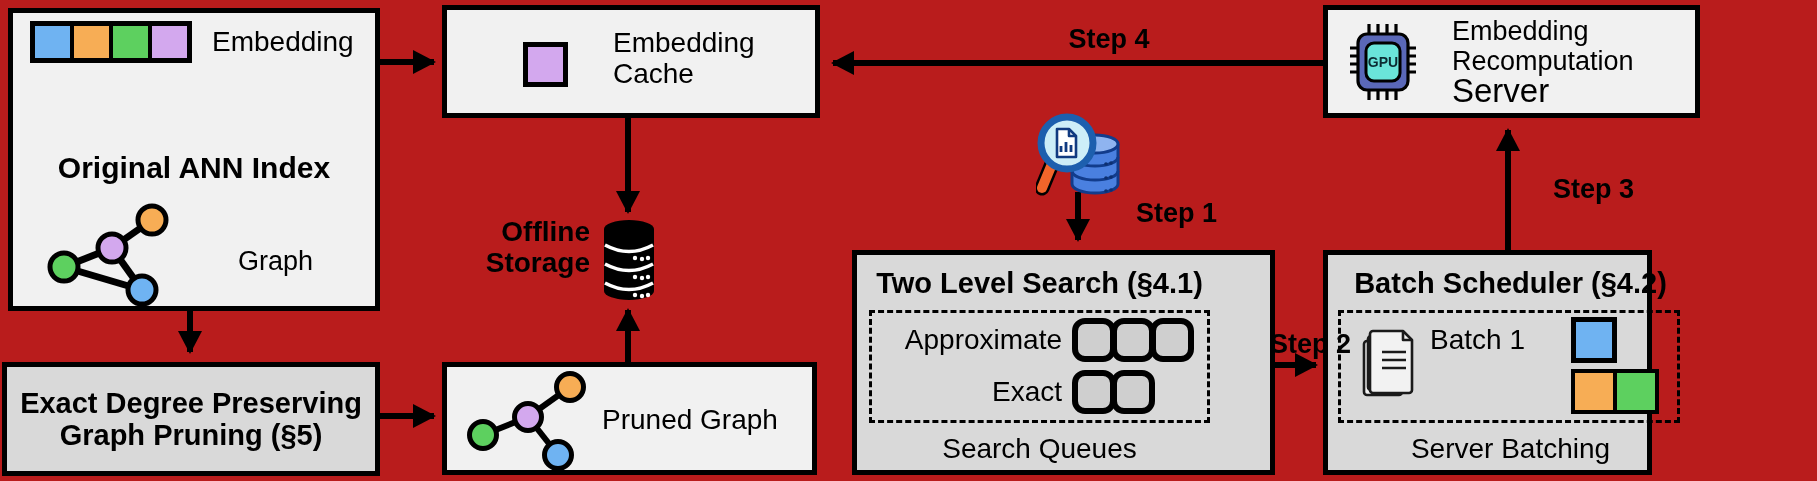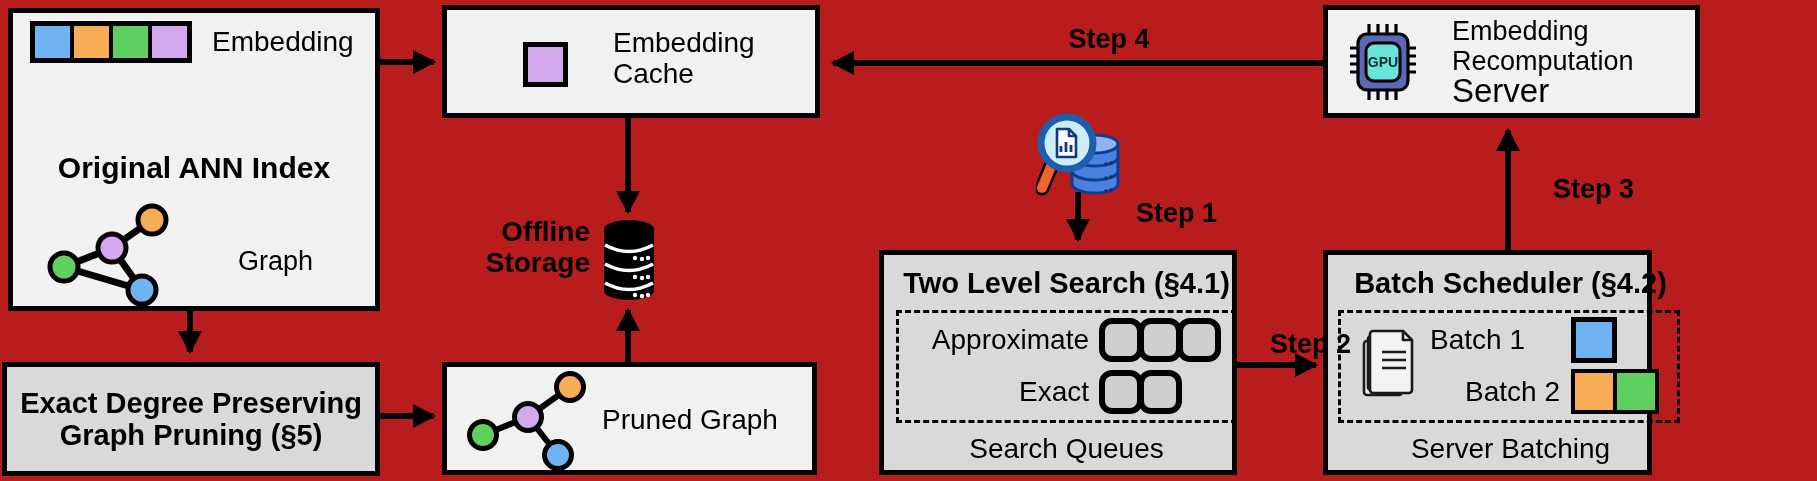--- a/index.html
+++ b/index.html
@@ -156,21 +156,21 @@
 
     <circle cx="31" cy="31" r="26" stroke="#1d5fae" stroke-width="7" fill="#cdeef8"></circle>
 
     <g>
       <path d="M21,17 h12 l7,7 v21 h-19 z" fill="#fff" stroke="#103a80" stroke-width="2.6" stroke-linejoin="round"></path>
       <path d="M33,17 v7 h7" fill="none" stroke="#103a80" stroke-width="2.6" stroke-linejoin="round"></path>
       <path d="M25,40 v-6 M30,40 v-10 M35,40 v-7" stroke="#103a80" stroke-width="2.8"></path>
     </g>
   </svg>
 
-  <div class="box bg-dark" style="left:879px; top:250px; width:358px; height:225px;">
+  <div class="box bg-dark" style="left:852px; top:250px; width:423px; height:225px;">
     <div class="abs lbl title29 ctr" style="left:0; top:12px; width:365px;">Two Level Search (§4.1)</div>
     <div class="dashed" style="left:12px; top:55px; width:341px; height:113px;"></div>
     <div class="abs lbl" style="left:7px; top:63px; width:198px; text-align:right; line-height:44px;">Approximate</div>
     <div class="qrow" style="left:215px; top:63px;">
       <div class="qsq"></div>
       <div class="qsq"></div>
       <div class="qsq"></div>
     </div>
     <div class="abs lbl" style="left:7px; top:115px; width:198px; text-align:right; line-height:44px;">Exact</div>
     <div class="qrow" style="left:215px; top:115px;">
@@ -187,21 +187,20 @@
       <g stroke="#1a1a1a" stroke-width="2.6" fill="#f2f2f2" stroke-linejoin="round">
         <rect x="4" y="14" width="38" height="54" rx="3"></rect>
         <rect x="8" y="9" width="38" height="54" rx="3"></rect>
         <path d="M13,4 h30 l9,9 v50 a3,3 0 0 1 -3,3 h-36 a3,3 0 0 1 -3,-3 v-56 a3,3 0 0 1 3,-3 z"></path>
         <path d="M43,4 v9 h9" fill="none"></path>
       </g>
       <path d="M22,25 h24 M22,33 h24 M22,41 h24" stroke="#1a1a1a" stroke-width="2.6"></path>
     </svg>
     <div class="abs lbl" style="left:102px; top:62px; width:130px; text-align:left; line-height:46px;">Batch 1</div>
     <div class="sq-frame" style="left: 243px; top: 62px; width: 46px; height: 46px; background-color: rgb(111, 179, 242);"></div>
-    <div class="abs lbl" style="left:102px; top:114px; width:130px; text-align:right; line-height:46px;">Batch 2</div>
     <div class="pair-frame" style="left:243px; top:114px;">
       <div class="pair-cell" style="background-color: rgb(247, 173, 85);"></div>
       <div class="pair-cell" style="background-color: rgb(93, 208, 95);"></div>
     </div>
     <div class="abs lbl ctr" style="left:0; top:178px; width:365px;">Server Batching</div>
   </div>
 
   <div class="box bg-light" style="left:1323px; top:5px; width:377px; height:113px;">
     <svg class="abs" style="left:20px; top:12px;" width="70" height="80" viewBox="0 0 70 80">
       <g stroke="#000" stroke-width="3.2">

